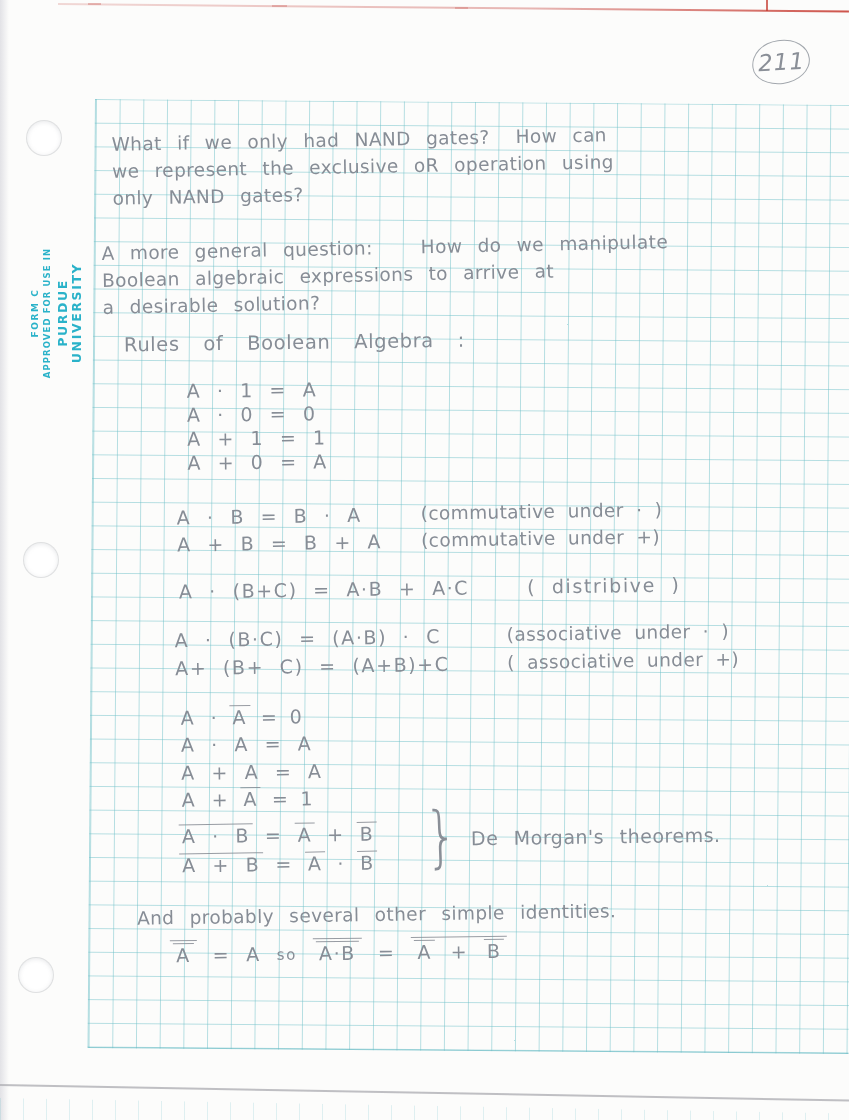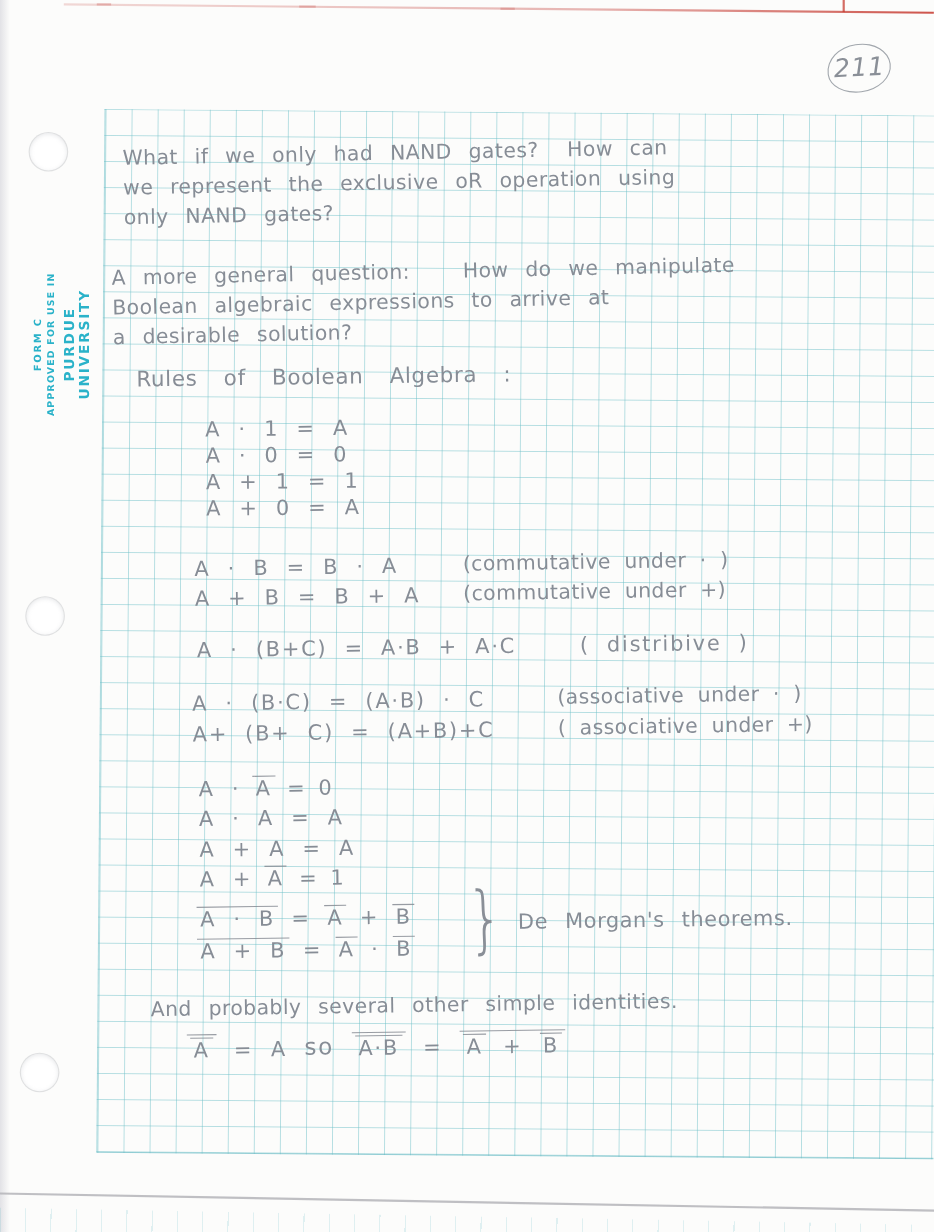--- a/index.html
+++ b/index.html
@@ -95,21 +95,21 @@
   .b-demorgan { left:179px; top:817px; transform:rotate(-0.8deg); }
   .dmrow { display:flex; gap:12px; align-items:flex-end; height:29px; }
   .brace {
     position:absolute; left:243px; top:-14px;
     font-size:60px; font-weight:200; color:#8a8f97;
     transform:scaleY(1.12) scaleX(0.85) rotate(-2deg);
   }
   .dm-label { position:absolute; left:292px; top:13px; font-size:19px; letter-spacing:0.5px; word-spacing:9px; }
   .b-closing  { left:137px; top:901px; transform:rotate(-0.9deg); }
   .b-final    { left:170px; top:938px; transform:rotate(-0.8deg); display:flex; gap:16px; align-items:flex-end; }
-  .so-word { font-size:21px; padding-bottom:1px; }
+  .so-word { font-size:15px; padding-bottom:1px; }
 </style>
 </head>
 <body>
 
 <div class="page">
 
   <div class="scan-edge"></div>
   <div class="sheet"></div>
 
   <div class="top-red-line"></div>

